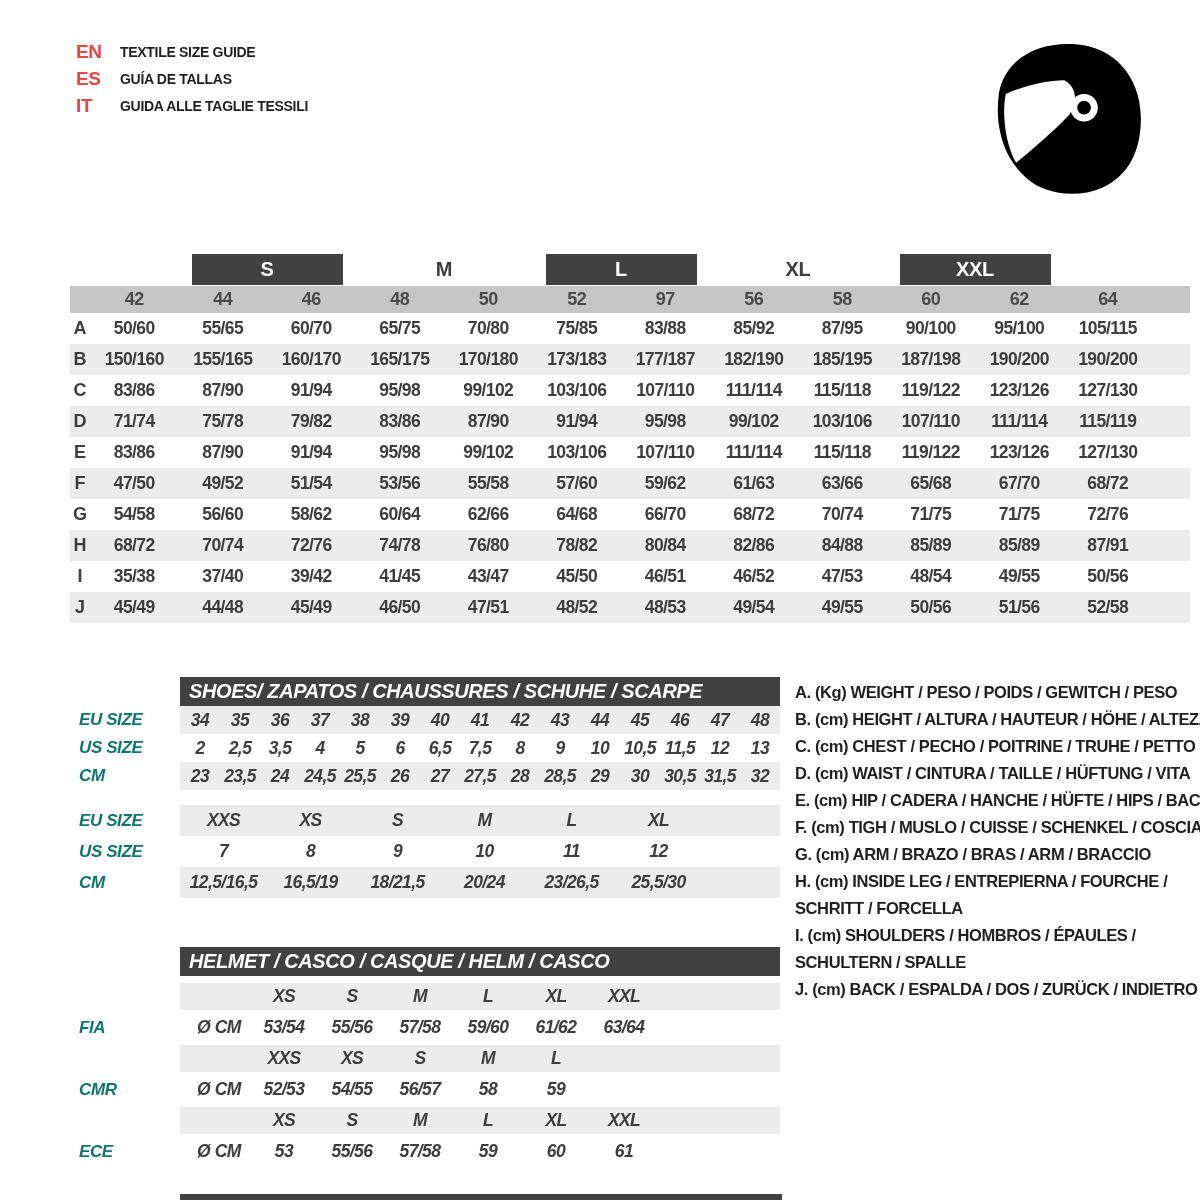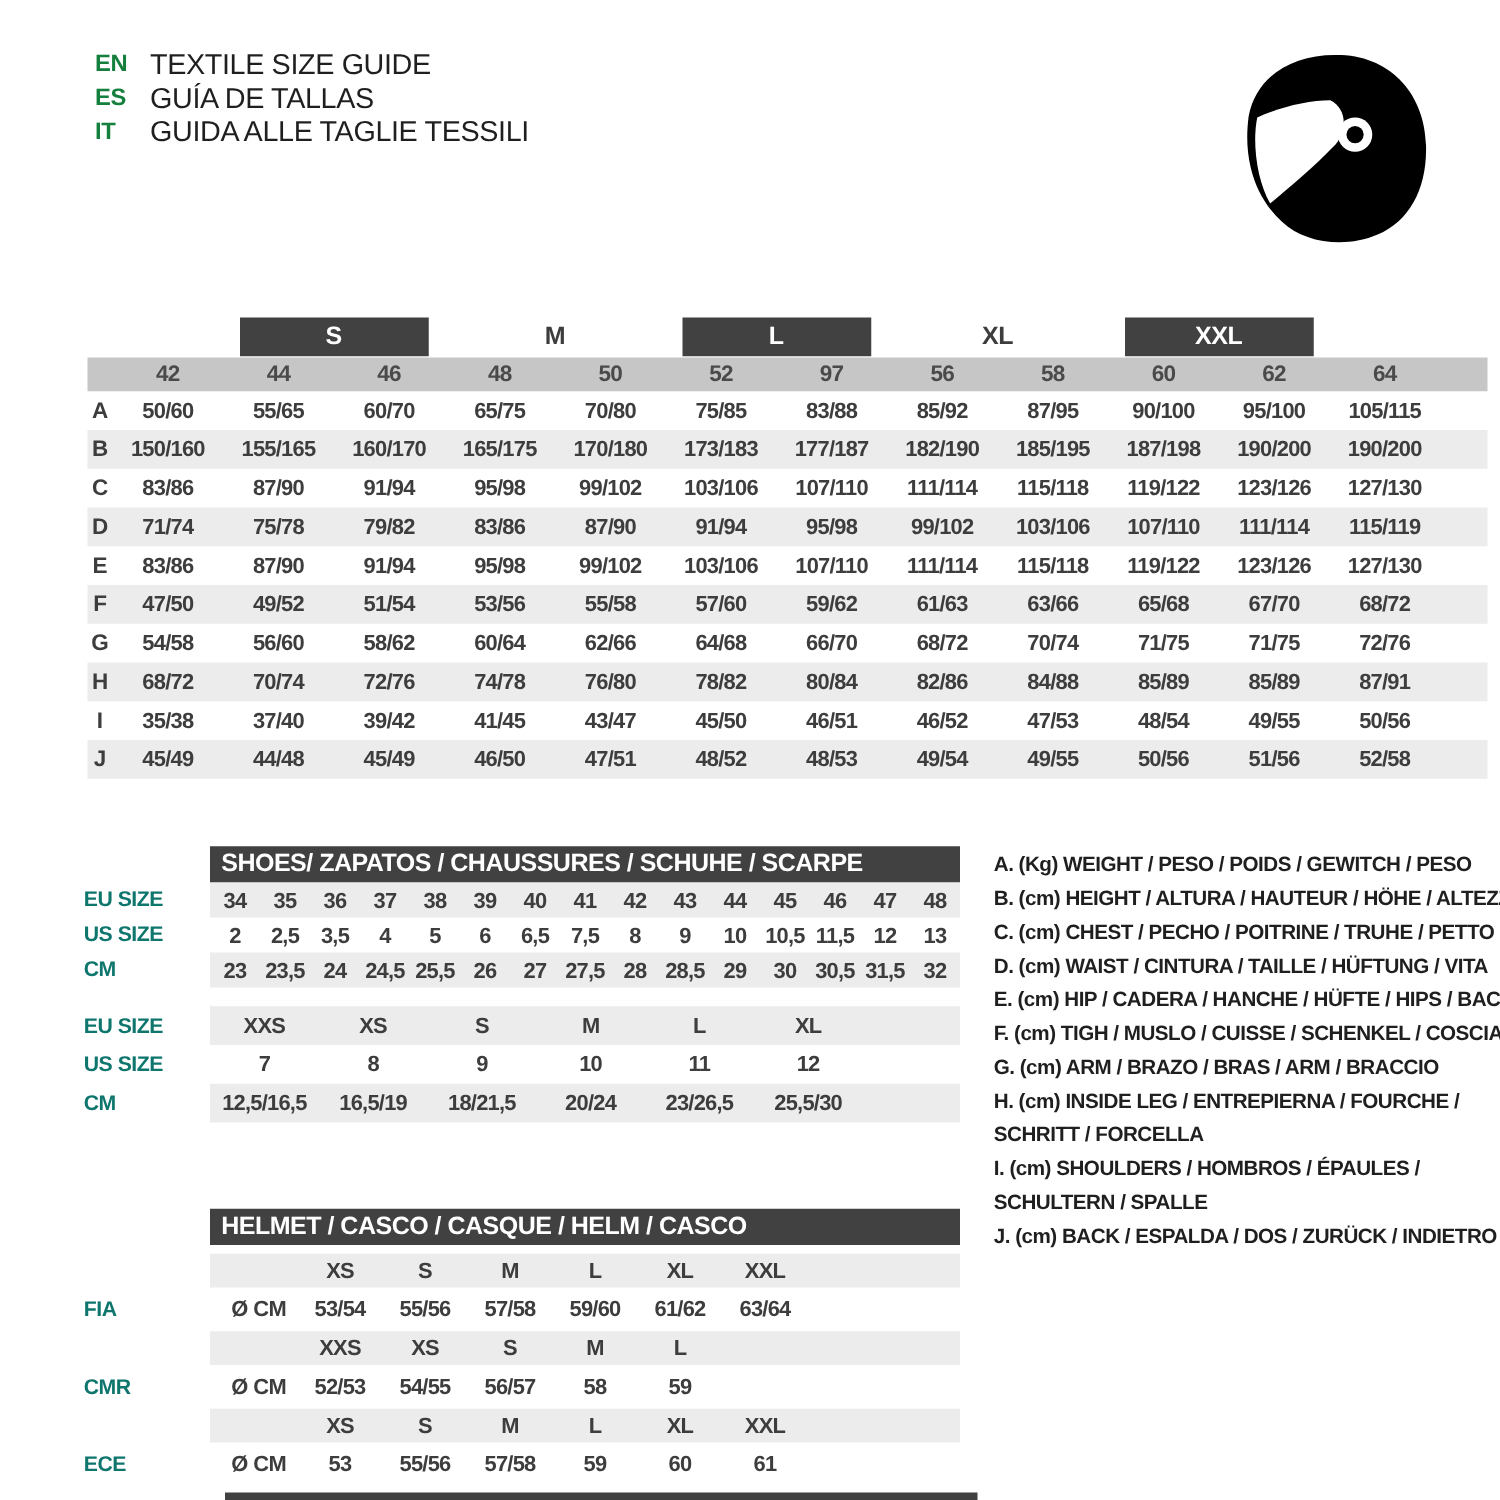--- a/index.html
+++ b/index.html
@@ -4,44 +4,44 @@
 <style>
   html,body{margin:0;padding:0;}
   body{
     width:1200px;height:1200px;position:relative;overflow:hidden;
     background:#ffffff;color:#3d3d3d;
     font-family:"Liberation Sans","DejaVu Sans",sans-serif;
   }
   
   .lang-block{position:absolute;left:76px;top:38px;}
   .lang-row{display:flex;height:27px;align-items:center;}
-  .lang-code{width:44px;font-weight:700;font-size:19px;letter-spacing:-0.3px;color:#15803d;}
-  .lang-label{font-weight:400;font-size:23px;letter-spacing:-0.3px;color:#1f1f1f;white-space:nowrap;}
+  .lang-code{width:44px;font-weight:700;font-size:19px;letter-spacing:-0.3px;color:#ef4444;}
+  .lang-label{font-weight:700;font-size:14px;letter-spacing:-0.3px;color:#1f1f1f;white-space:nowrap;}
   
   .helmet-icon{position:absolute;left:980px;top:32px;width:172px;height:172px;}
   
   .main-table{position:absolute;left:70px;top:253px;width:1120px;}
   .grid13{display:grid;grid-template-columns:20px repeat(12,1fr);padding-right:38px;align-items:center;}
   .size-band-row{height:33px;}
   .band{height:31px;display:flex;align-items:center;justify-content:center;
         font-weight:700;font-size:20px;letter-spacing:-0.3px;}
   .band.banded{background:#414141;color:#ffffff;margin:0 13px;}
   .band.plain{color:#3d3d3d;}
   .numeric-row{height:27px;background:#c6c6c6;}
   .numeric-row .cell{color:#4a4a4a;font-size:18px;}
   .mt-row{height:31px;}
   .stripe{background:#ececec;}
   .cell{text-align:center;font-weight:700;font-size:17.5px;letter-spacing:-0.6px;
         color:#3d3d3d;white-space:nowrap;}
   .cell.letter{font-size:18px;letter-spacing:0;}
   
-  .sub-table{position:absolute;left:168px;width:600px;}
+  .sub-table{position:absolute;left:180px;width:600px;font-style:italic;}
   .shoes-table{top:677px;}
   .gloves-table{top:805px;}
-  .helmet-table{top:947px;margin-top:20px;}
+  .helmet-table{top:947px;}
   .sub-header{height:29px;background:#414141;color:#ffffff;display:flex;align-items:center;
               padding-left:9px;box-sizing:border-box;font-weight:700;font-size:20px;
               letter-spacing:-0.4px;white-space:nowrap;}
   .sub-header.hm{margin-bottom:7px;}
   .shoes-row{display:grid;grid-template-columns:repeat(15,1fr);height:28px;align-items:center;position:relative;}
   .gloves-row{display:grid;grid-template-columns:repeat(6,87px) 1fr;height:31px;align-items:center;position:relative;}
   .helmet-row{display:grid;grid-template-columns:70px repeat(6,68px) 1fr;align-items:center;position:relative;}
   .hr-size{height:27px;margin-bottom:2px;}
   .hr-val{height:31px;margin-bottom:2px;}
   .side-label{position:absolute;left:-101px;width:96px;font-weight:700;font-size:17px;

